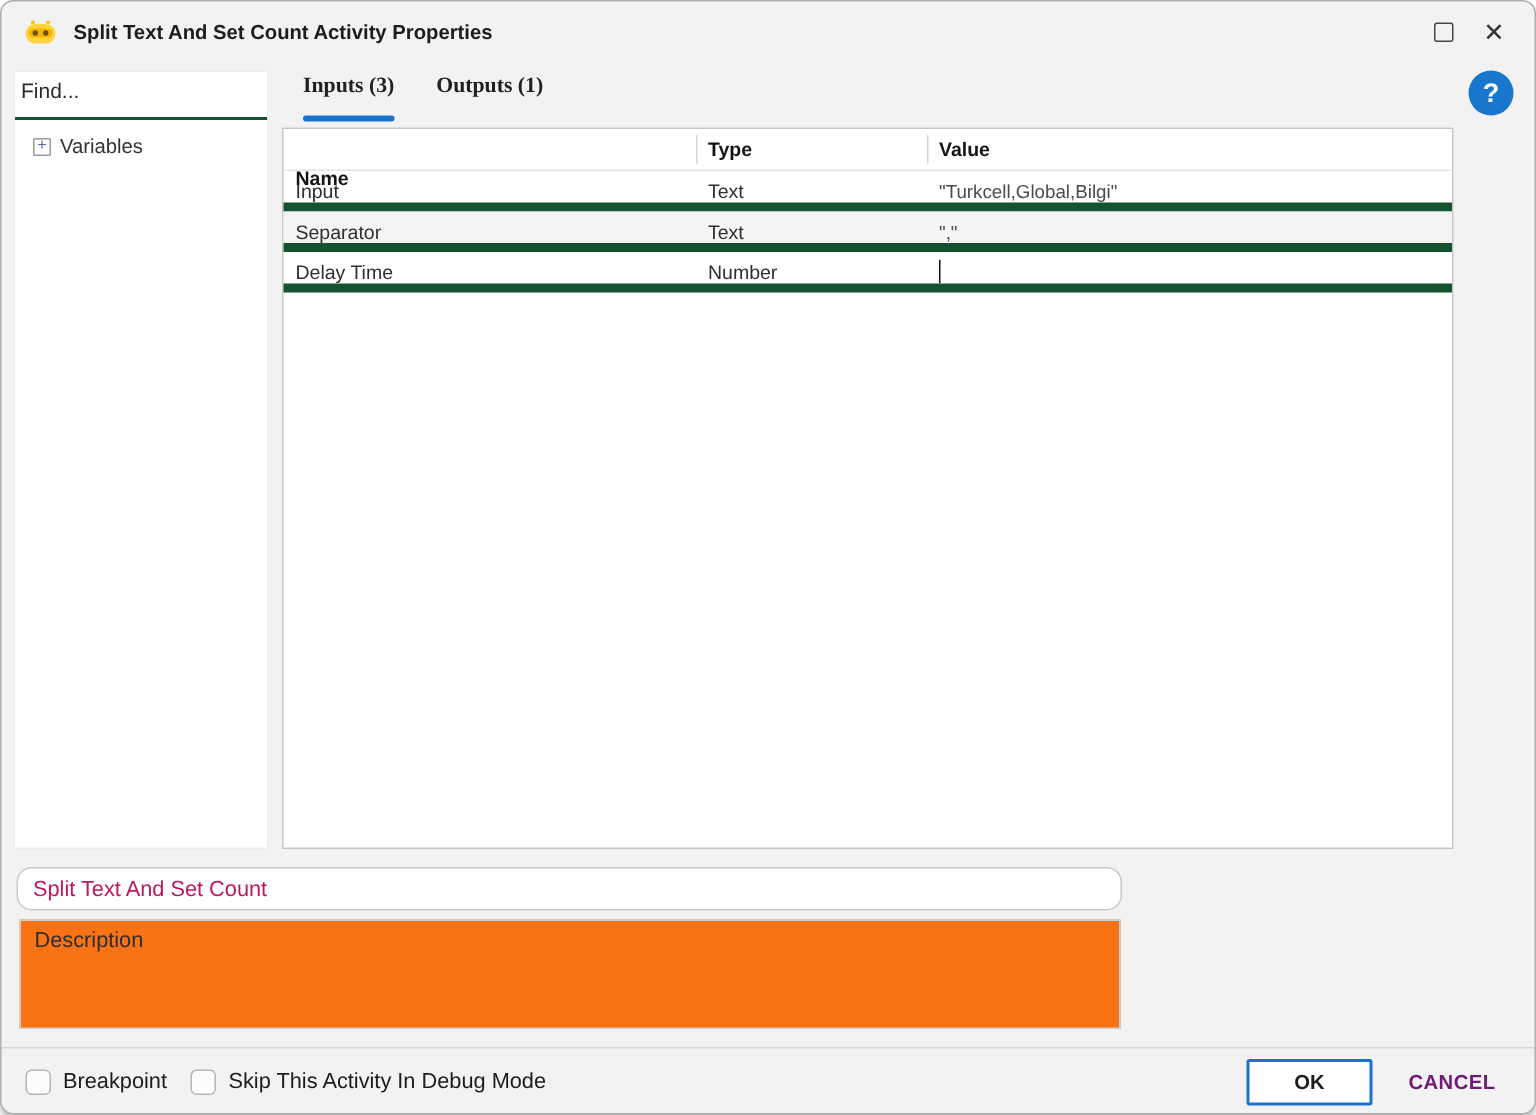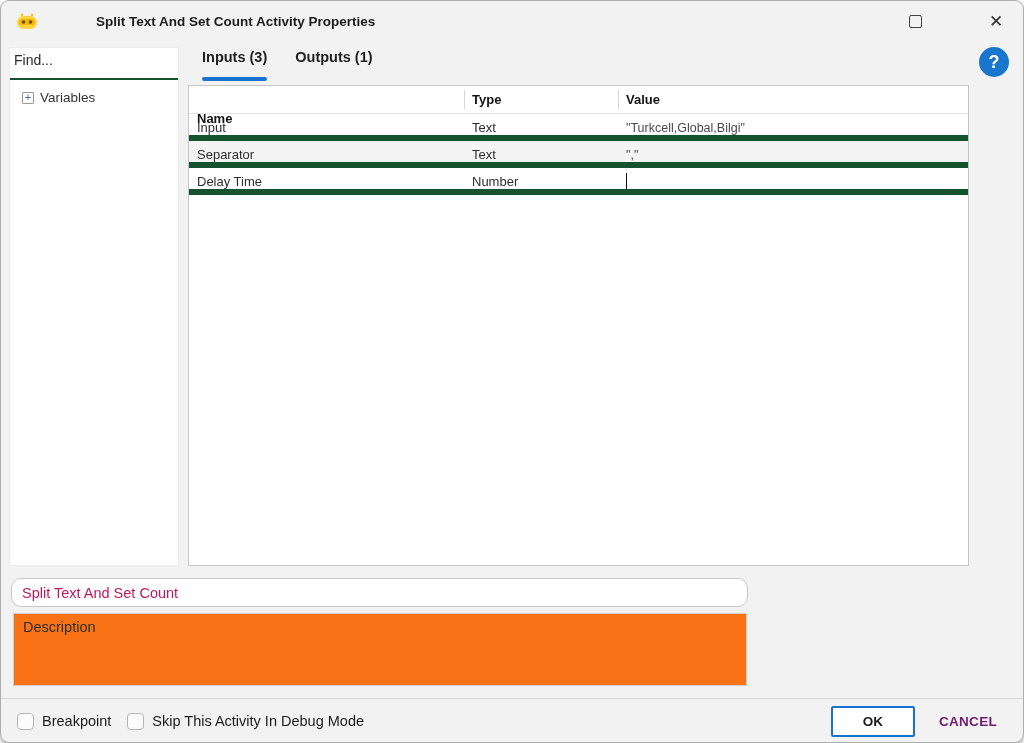--- a/index.html
+++ b/index.html
@@ -4,21 +4,21 @@
 <style>
   * { margin:0; padding:0; box-sizing:border-box; }
   html,body { width:1024px; height:743px; background:#ffffff; font-family:"Liberation Sans", sans-serif; overflow:hidden; }
   .dialog {
     position:absolute; left:0; top:0; width:1024px; height:743px;
     background:#f2f2f2; border:1px solid #aeaeae; border-radius:9px;
     box-shadow:0 3px 4px rgba(0,0,0,0.28);
     overflow:hidden;
   }
   
-  .titlebar { position:absolute; left:0; top:0; width:100%; height:40px; display:flex; align-items:center; padding:0 10px 0 14px;gap:47px; }
+  .titlebar { position:absolute; left:0; top:0; width:100%; height:40px; display:flex; align-items:center; padding:0 10px 0 14px; }
   .title-icon { width:24px; height:18px; flex:0 0 auto; }
   .title-text { margin-left:10px; font-size:13.5px; font-weight:700; color:#1c1c1c; }
   .titlebar-spacer { flex:1; }
   .win-btn { width:34px; height:30px; display:flex; align-items:center; justify-content:center; cursor:default; }
   .maximize-glyph { width:13px; height:13px; border:1.5px solid #444; border-radius:2px; display:inline-block; }
   .close-glyph { font-size:17px; color:#333; line-height:1; }
   
   .help-fab {
     position:absolute; right:14px; top:46px; width:30px; height:30px; border-radius:50%;
     display:flex; align-items:center; justify-content:center;
@@ -33,21 +33,21 @@
   .find-input::placeholder { color:#2b2b2b; opacity:1; }
   .tree { padding:10px 0 0 12px; }
   .tree-item { display:flex; align-items:center; font-size:13.5px; color:#333; cursor:default; }
   .expander {
     width:12px; height:12px; border:1px solid #9a9a9a; border-radius:1px; background:#fdfdfd;
     display:inline-flex; align-items:center; justify-content:center;
     font-size:11px; line-height:1; color:#4a6fa5; margin-right:6px;
   }
   
   .tabs { position:absolute; left:187px; top:48px; height:34px; display:flex; }
-  .tab { position:relative; padding:0 14px; font-size:14.5px; font-weight:700; color:#1f1f1f; display:flex; align-items:flex-start; cursor:pointer; }
+  .tab { position:relative; padding:0 14px; font-size:14.5px; font-weight:700; color:#1f1f1f; display:flex; align-items:flex-start; cursor:pointer;font-family:Liberation Serif, serif; }
   .tab.active::after { content:""; position:absolute; left:14px; right:14px; bottom:2px; height:4px; border-radius:2px; background:var(--accent); }
   
   .prop-table { position:absolute; left:187px; top:84px; width:781px; height:481px; background:#ffffff; border:1px solid #c6c6c6; }
   .t-header { position:relative; display:flex; height:28px; align-items:center; border-bottom:1px solid #e3e3e3; }
   .t-header .cell { font-size:13px; font-weight:700; color:#141414; }
   .cell { padding-left:8px; overflow:hidden; white-space:nowrap; }
   .col-name { width:275px; flex:0 0 auto;margin-top:37px; }
   .col-type { width:154px; flex:0 0 auto; }
   .col-value { flex:1; }
   .h-sep { position:absolute; top:4px; bottom:4px; width:1px; background:#d6d6d6; }

